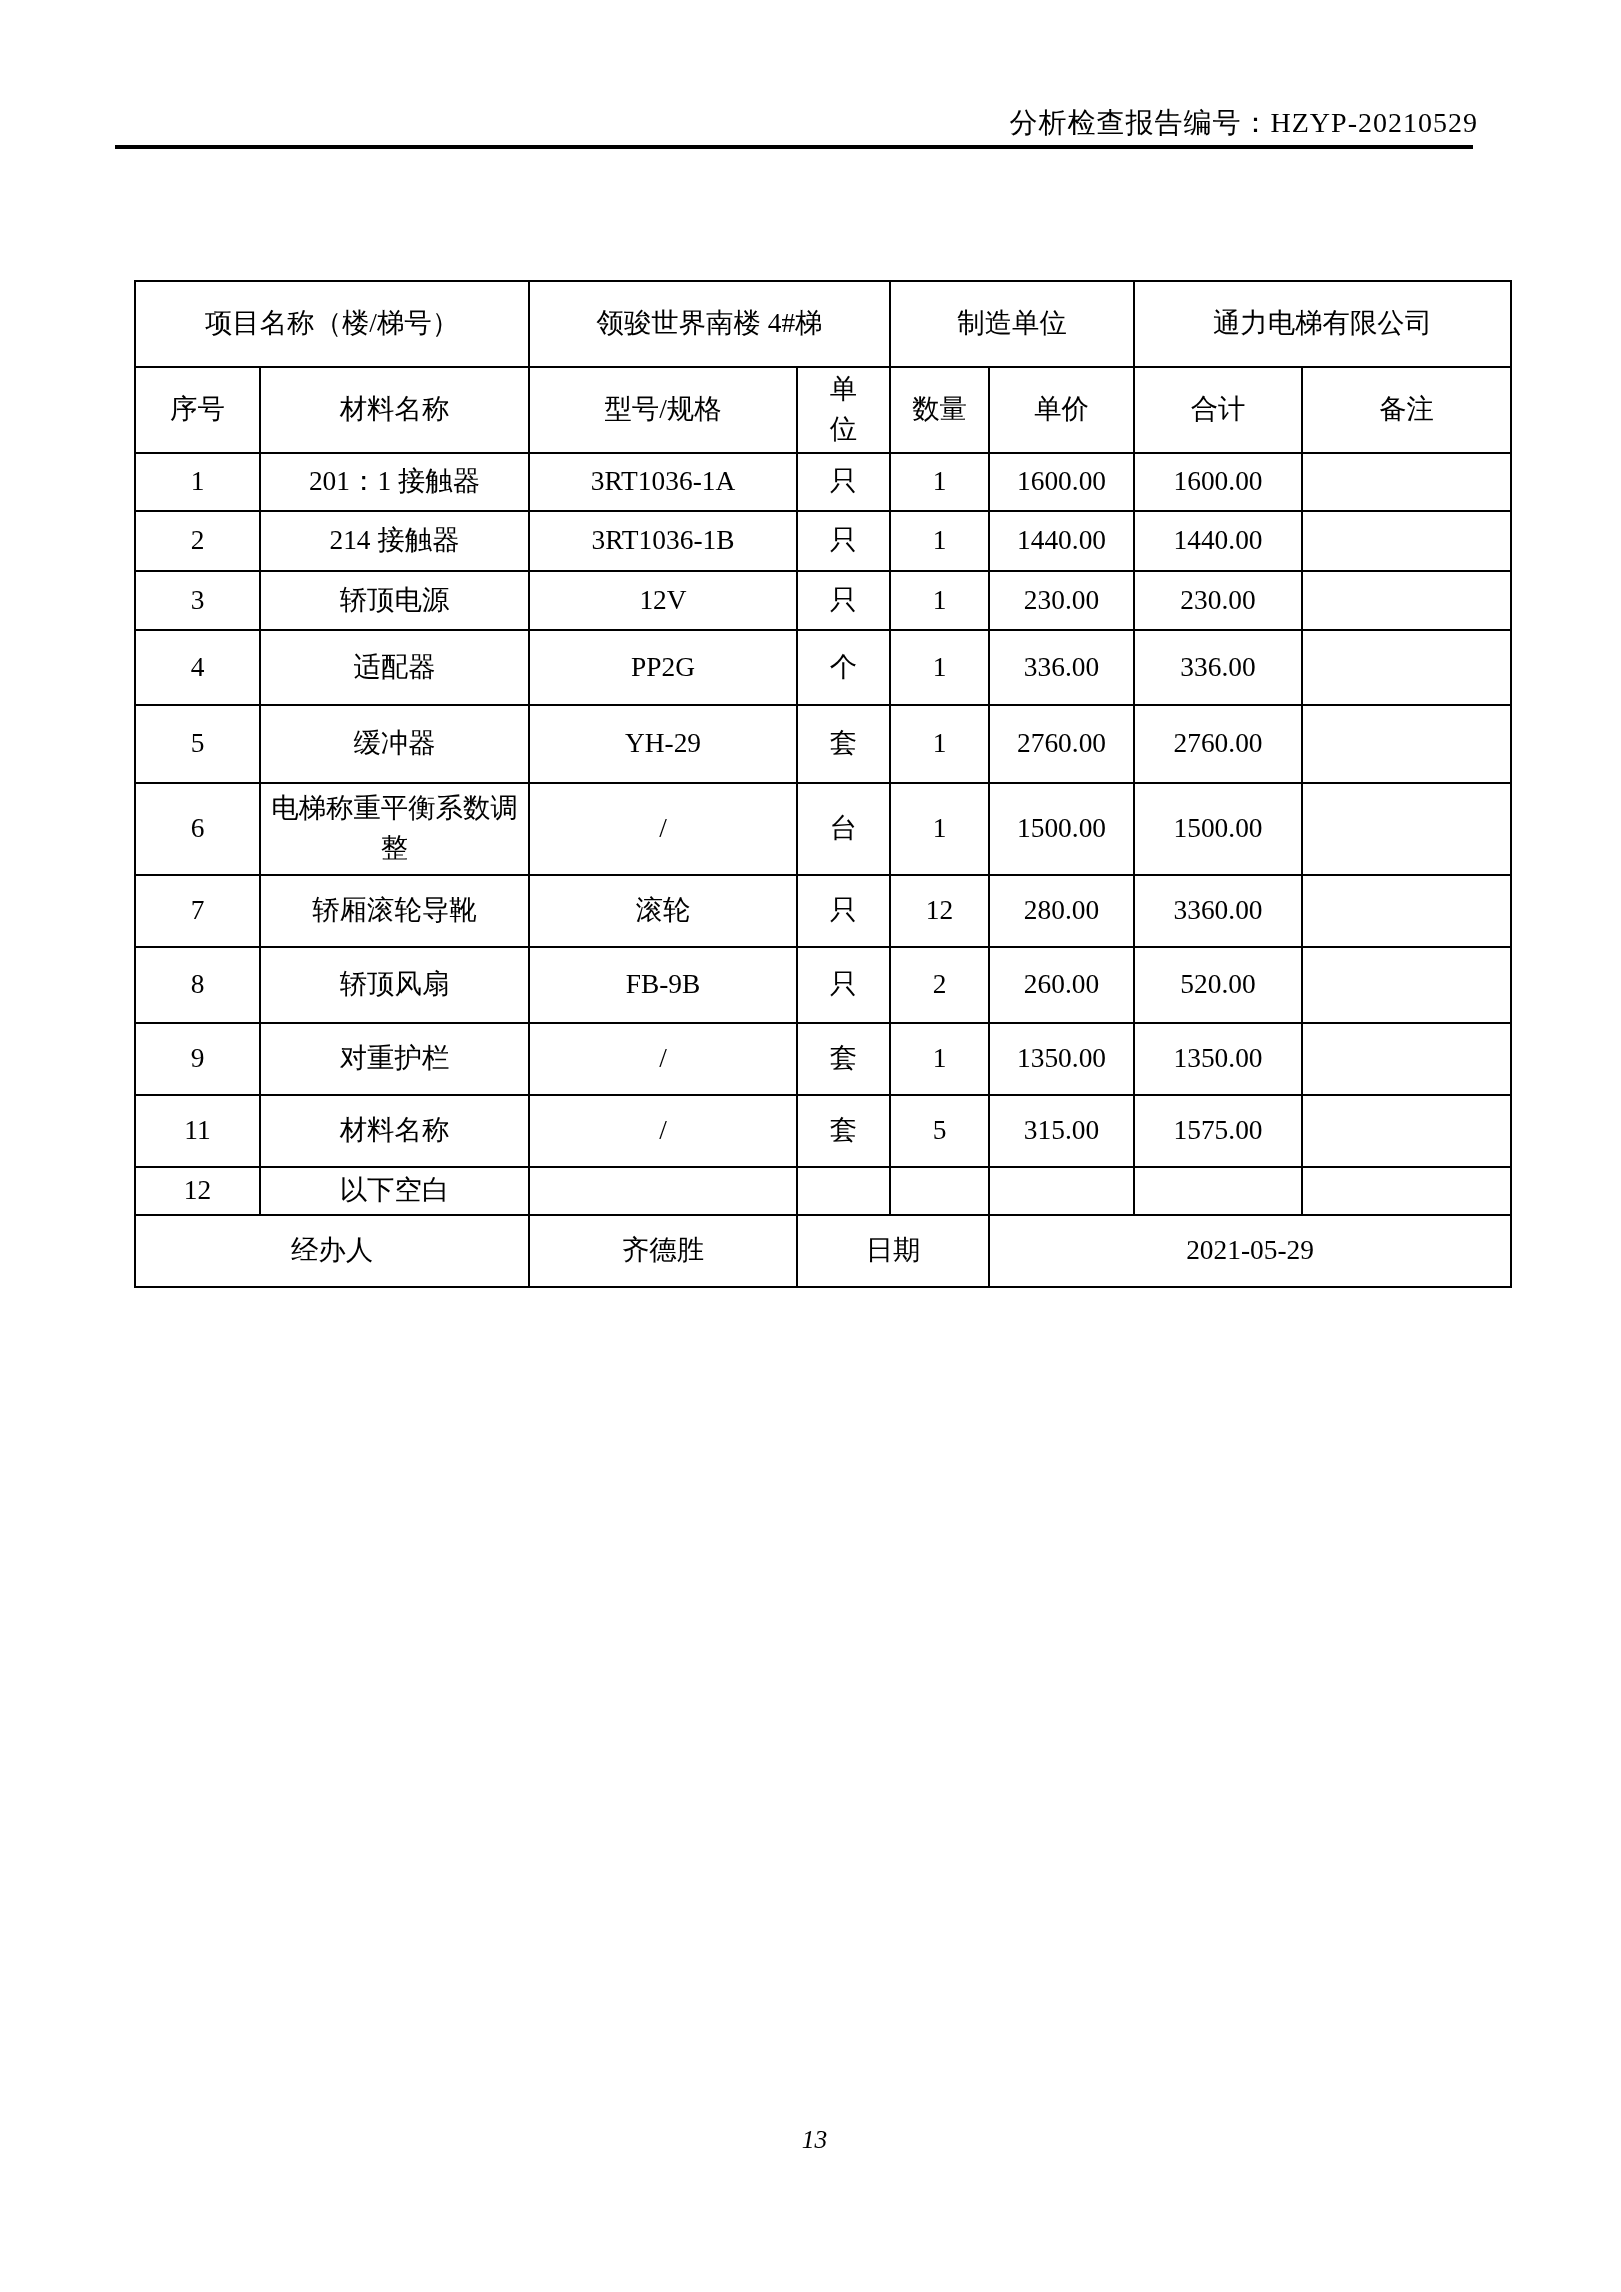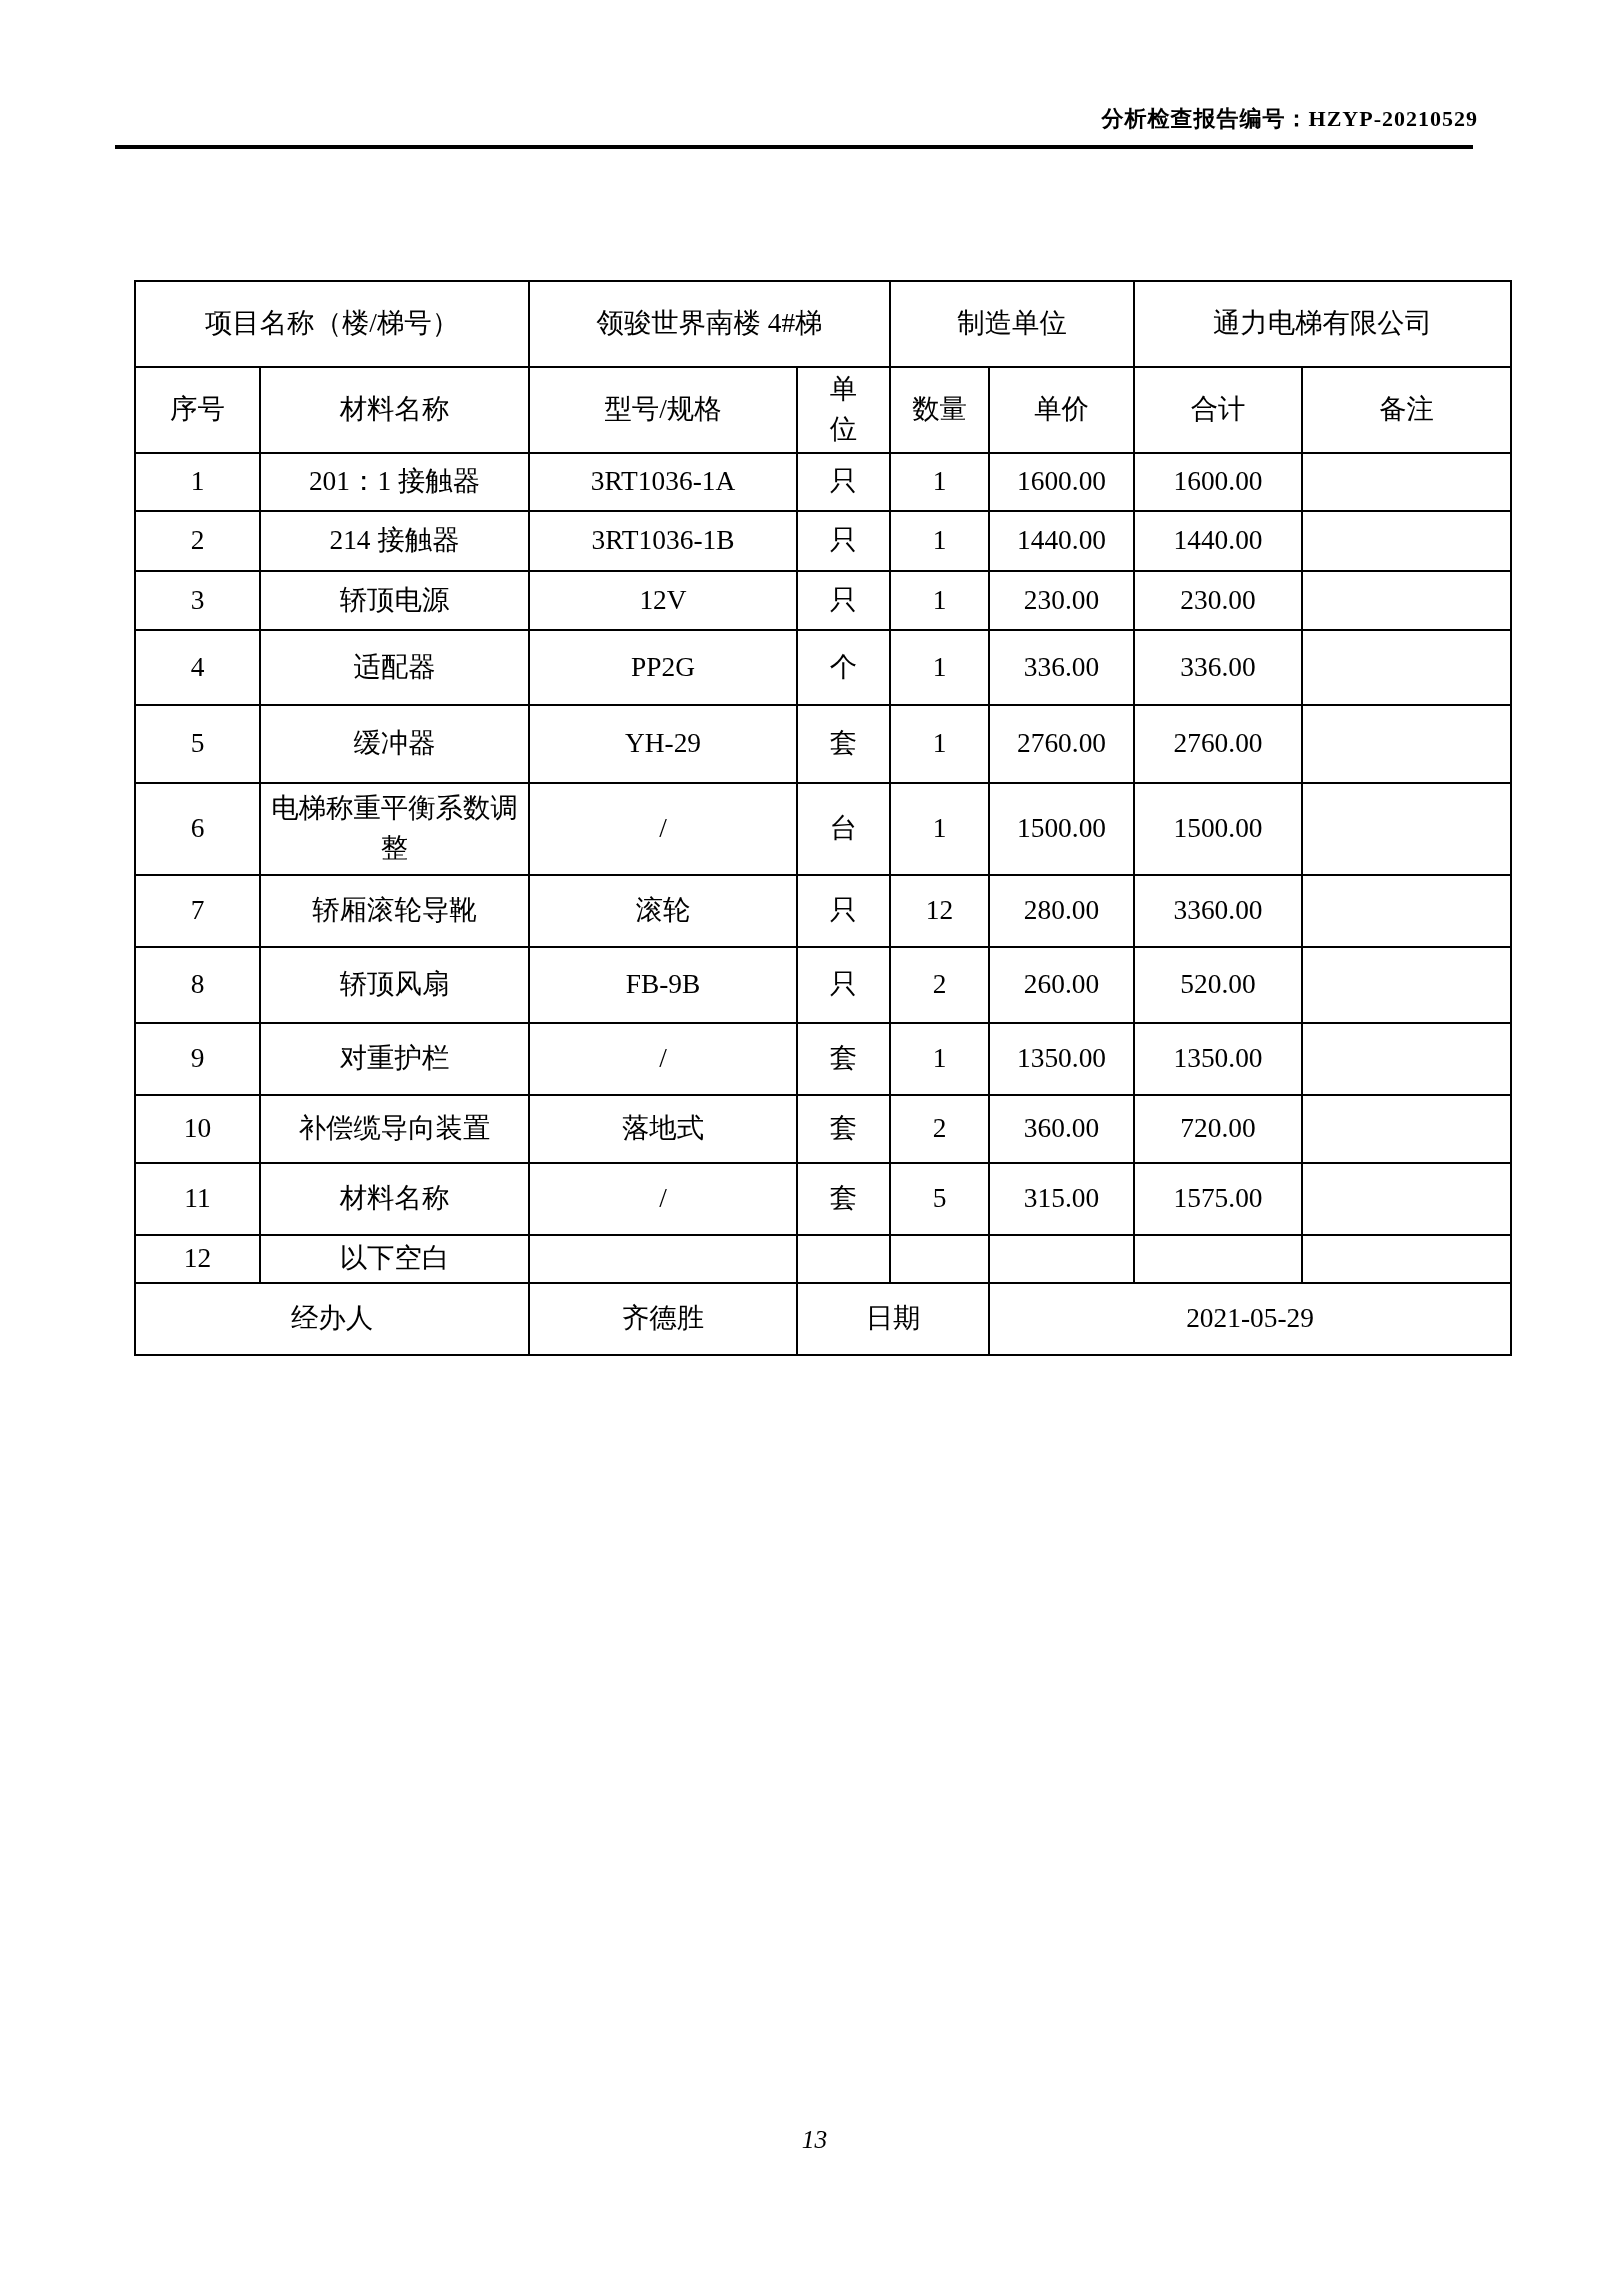--- a/index.html
+++ b/index.html
@@ -8,22 +8,22 @@
     width:1621px;
     height:2293px;
     background:#ffffff;
     font-family:"Liberation Serif","DejaVu Serif",serif;
     color:#000000;
   }
   .report-no{
     position:absolute;
     top:104px;
     right:143px;
-    font-size:22px;
-    font-weight:bold;
+    font-size:28px;
+    font-weight:normal;
     letter-spacing:1px;
     white-space:nowrap;
   }
   .header-rule{
     position:absolute;
     left:115px;
     top:145px;
     width:1358px;
     height:3.9px;
     background:#000000;
@@ -186,30 +186,20 @@
       <tr style="height:72px">
         <td>9</td>
         <td>对重护栏</td>
         <td>/</td>
         <td>套</td>
         <td>1</td>
         <td>1350.00</td>
         <td>1350.00</td>
         <td></td>
       </tr>
-      <tr style="height:68px">
-        <td>10</td>
-        <td>补偿缆导向装置</td>
-        <td>落地式</td>
-        <td>套</td>
-        <td>2</td>
-        <td>360.00</td>
-        <td>720.00</td>
-        <td></td>
-      </tr>
       <tr style="height:72px">
         <td>11</td>
         <td>材料名称</td>
         <td>/</td>
         <td>套</td>
         <td>5</td>
         <td>315.00</td>
         <td>1575.00</td>
         <td></td>
       </tr>

